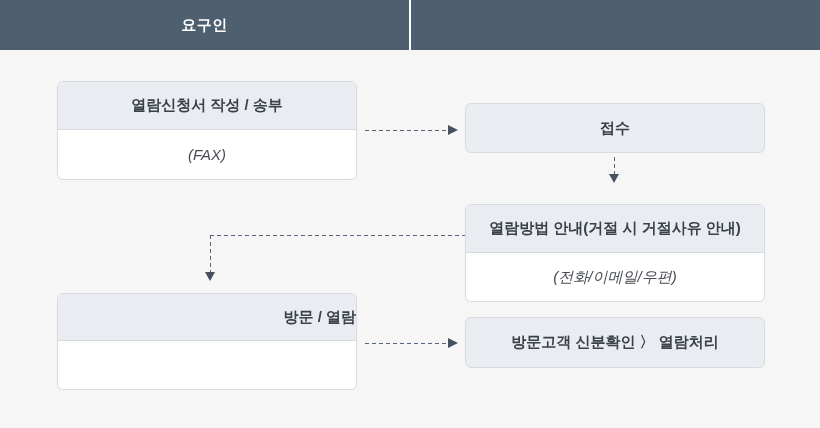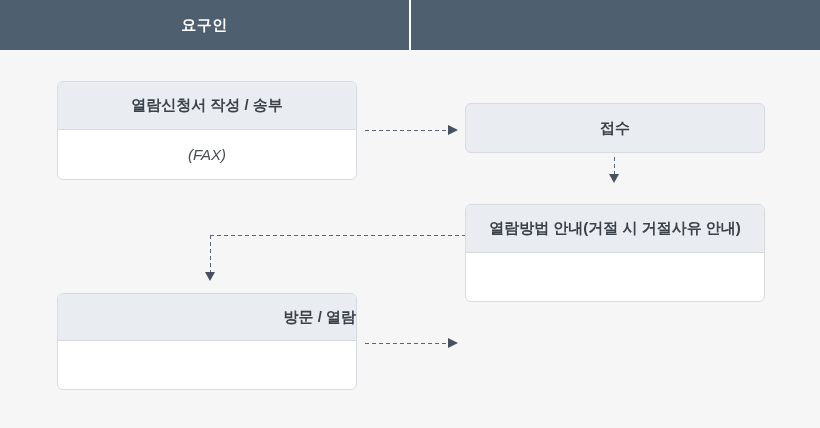--- a/index.html
+++ b/index.html
@@ -102,28 +102,34 @@
   </div>
 
   <div class="card-single" style="left:465px;top:103px;width:300px;height:50px;">
     <span class="t-title">접수</span>
   </div>
 
   <div class="card" style="left:465px;top:187px;width:300px;height:98px;margin-top:17px;">
     <div class="card-head">
       <span class="t-title">열람방법 안내(거절 시 거절사유 안내)</span>
     </div>
+    <div class="card-body">
+      <span class="t-note">(전화/이메일/우편)</span>
+    </div>
   </div>
 
   <div class="card" style="left:57px;top:293px;width:300px;height:97px;">
     <div class="card-head" style="flex-basis:47px;justify-content:flex-end;">
       <span class="t-title">방문 / 열람</span>
     </div>
   </div>
 
+  <div class="card-single" style="left:465px;top:317px;width:300px;height:51px;">
+    <span class="t-title">방문고객 신분확인 〉 열람처리</span>
+  </div>
 
   <div class="hdash" style="left:365px;top:130px;width:83px;"></div>
   <div class="arr-right" style="left:448px;top:125px;"></div>
 
   <div class="vdash" style="left:614px;top:157px;height:17px;"></div>
   <div class="arr-down" style="left:609px;top:174px;"></div>
 
   <div class="hdash" style="left:210px;top:235px;width:255px;"></div>
   <div class="vdash" style="left:210px;top:235px;height:37px;"></div>
   <div class="arr-down" style="left:205px;top:272px;"></div>

